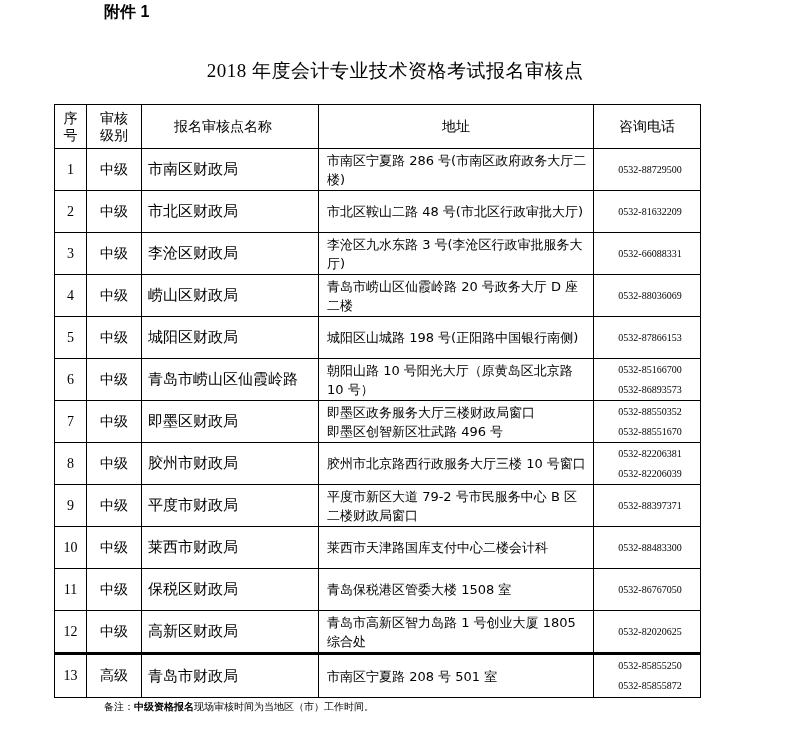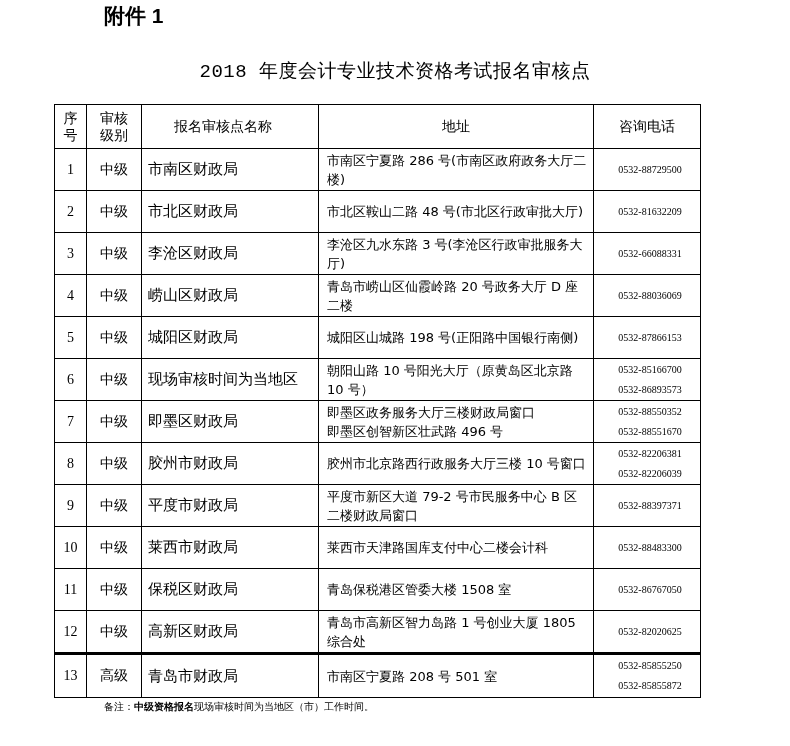--- a/index.html
+++ b/index.html
@@ -1,18 +1,18 @@
 <!DOCTYPE html>
 <html><head>
 <meta charset="utf-8">
 <style>
   html, body { margin:0; padding:0; background:#ffffff; }
   body { width:790px; height:746px; position:relative; overflow:hidden; font-family:"DejaVu Sans", sans-serif; color:#000; }
-  .attach { position:absolute; left:104px; top:2px; font-size:21px; font-weight:bold; font-family:"Liberation Sans", "DejaVu Sans", sans-serif; }
-  .title { position:absolute; left:0; width:790px; top:58px; text-align:center; font-size:19px; font-family:Liberation Mono, monospace; letter-spacing:0.5px; }
+  .attach { position:absolute; left:104px; top:2px; font-size:16px; font-weight:bold; font-family:"Liberation Sans", "DejaVu Sans", sans-serif; }
+  .title { position:absolute; left:0; width:790px; top:58px; text-align:center; font-size:19px; font-family:Liberation Serif, serif; letter-spacing:0.5px; }
   table { position:absolute; left:54px; top:104px; border-collapse:collapse; table-layout:fixed; width:646px; }
   td, th { border:1px solid #000; padding:0; font-weight:normal; vertical-align:middle; }
   th { font-size:14px; height:43px; font-family:"DejaVu Sans", sans-serif; text-align:center; line-height:17px; }
   td { height:41px; font-size:13px; }
   td.num { text-align:center; font-family:"Liberation Serif", serif; font-size:14px; }
   td.lvl { text-align:center; font-size:14px; }
   td.name { padding-left:6px; font-size:15px; }
   td.addr { padding-left:8px; padding-right:4px; font-size:13px; line-height:19px; }
   td.tel { padding-left:6px; font-family:"Liberation Serif", serif; font-size:10px; line-height:20px;text-align:center; }
   tr.senior td { border-top:3px solid #000; height:42px; }
@@ -86,21 +86,21 @@
       <td class="lvl">中级</td>
       <td class="name">城阳区财政局</td>
       <td class="addr">城阳区山城路 198 号(正阳路中国银行南侧)</td>
       <td class="tel">
           <span class="tel-line">0532-87866153</span>
         </td>
     </tr>
     <tr>
       <td class="num">6</td>
       <td class="lvl">中级</td>
-      <td class="name">现场审核时间为当地区</td>
+      <td class="name">青岛市崂山区仙霞岭路</td>
       <td class="addr">朝阳山路 10 号阳光大厅（原黄岛区北京路 10 号）</td>
       <td class="tel">
         <span class="tel-line">0532-85166700</span>
         <span class="tel-line">0532-86893573</span>
       </td>
     </tr>
     <tr>
       <td class="num">7</td>
       <td class="lvl">中级</td>
       <td class="name">即墨区财政局</td>

